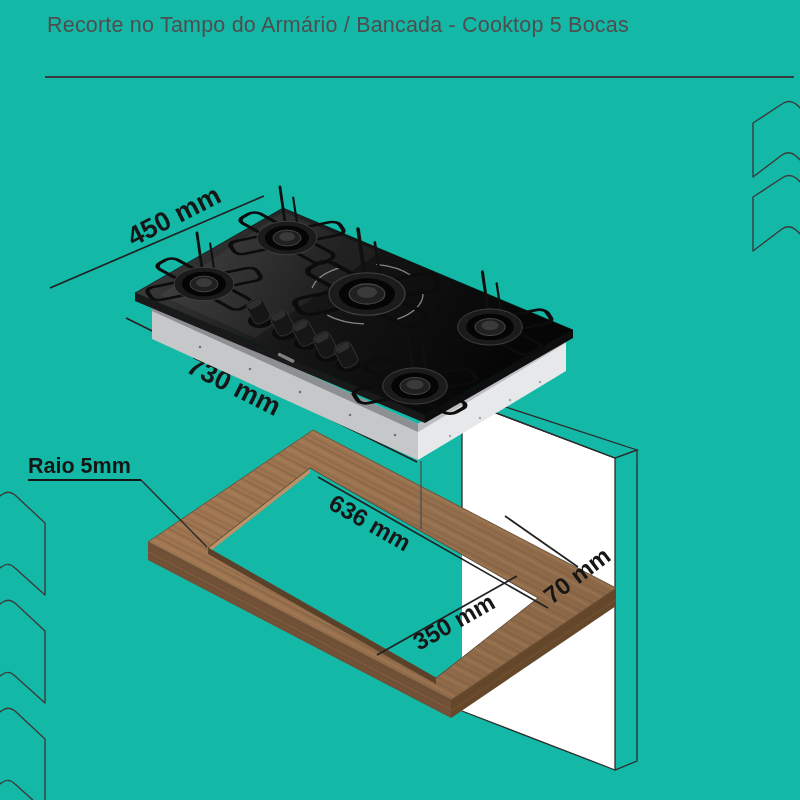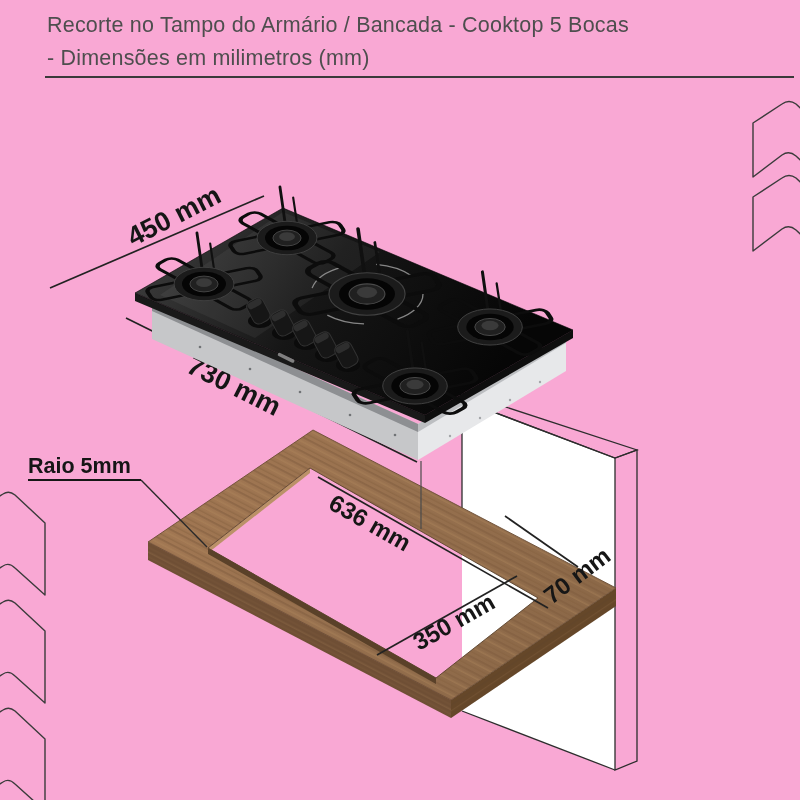--- a/index.html
+++ b/index.html
@@ -1,32 +1,31 @@
 <!DOCTYPE html>
 <html><head>
 <meta charset="utf-8">
 <style>
   html,body{margin:0;padding:0;background:#ffffff;width:800px;height:800px;overflow:hidden;}
-  #stage{position:relative;width:800px;height:800px;background:#f9a8d4;font-family:"Liberation Sans",sans-serif;}
+  #stage{position:relative;width:800px;height:800px;background:#14b8a6;font-family:"Liberation Sans",sans-serif;}
   .title{position:absolute;left:47px;top:9px;width:720px;color:#4e4e4e;font-size:21.5px;line-height:33px;font-weight:400;letter-spacing:.2px;}
   .divider{position:absolute;left:45px;top:76px;width:749px;height:2px;background:#3a3a3a;}
   svg{position:absolute;left:0;top:0;}
   text.dim{font-family:"Liberation Sans",sans-serif;font-weight:bold;fill:#161616;}
   .dim-line{stroke:#222222;stroke-width:1.7;fill:none;}
   .thin-line{stroke:#2d2d2d;stroke-width:1.3;fill:none;}
   .chev{stroke:#3b3b3b;stroke-width:1.4;fill:none;stroke-linejoin:round;}
 </style>
 </head>
 <body>
 
 <div id="stage">
 
   <div class="title">
     <div>Recorte no Tampo do Armário / Bancada -  Cooktop 5 Bocas</div>
-    <div>- Dimensões em milimetros (mm)</div>
   </div>
   <div class="divider"></div>
 
   <svg width="800" height="800" viewBox="0 0 800 800">
     <defs>
       <linearGradient id="glassGrad" gradientUnits="userSpaceOnUse" x1="180" y1="210" x2="480" y2="400">
         <stop offset="0" stop-color="#3a3a3a"></stop>
         <stop offset="0.45" stop-color="#161616"></stop>
         <stop offset="1" stop-color="#060606"></stop>
       </linearGradient>

